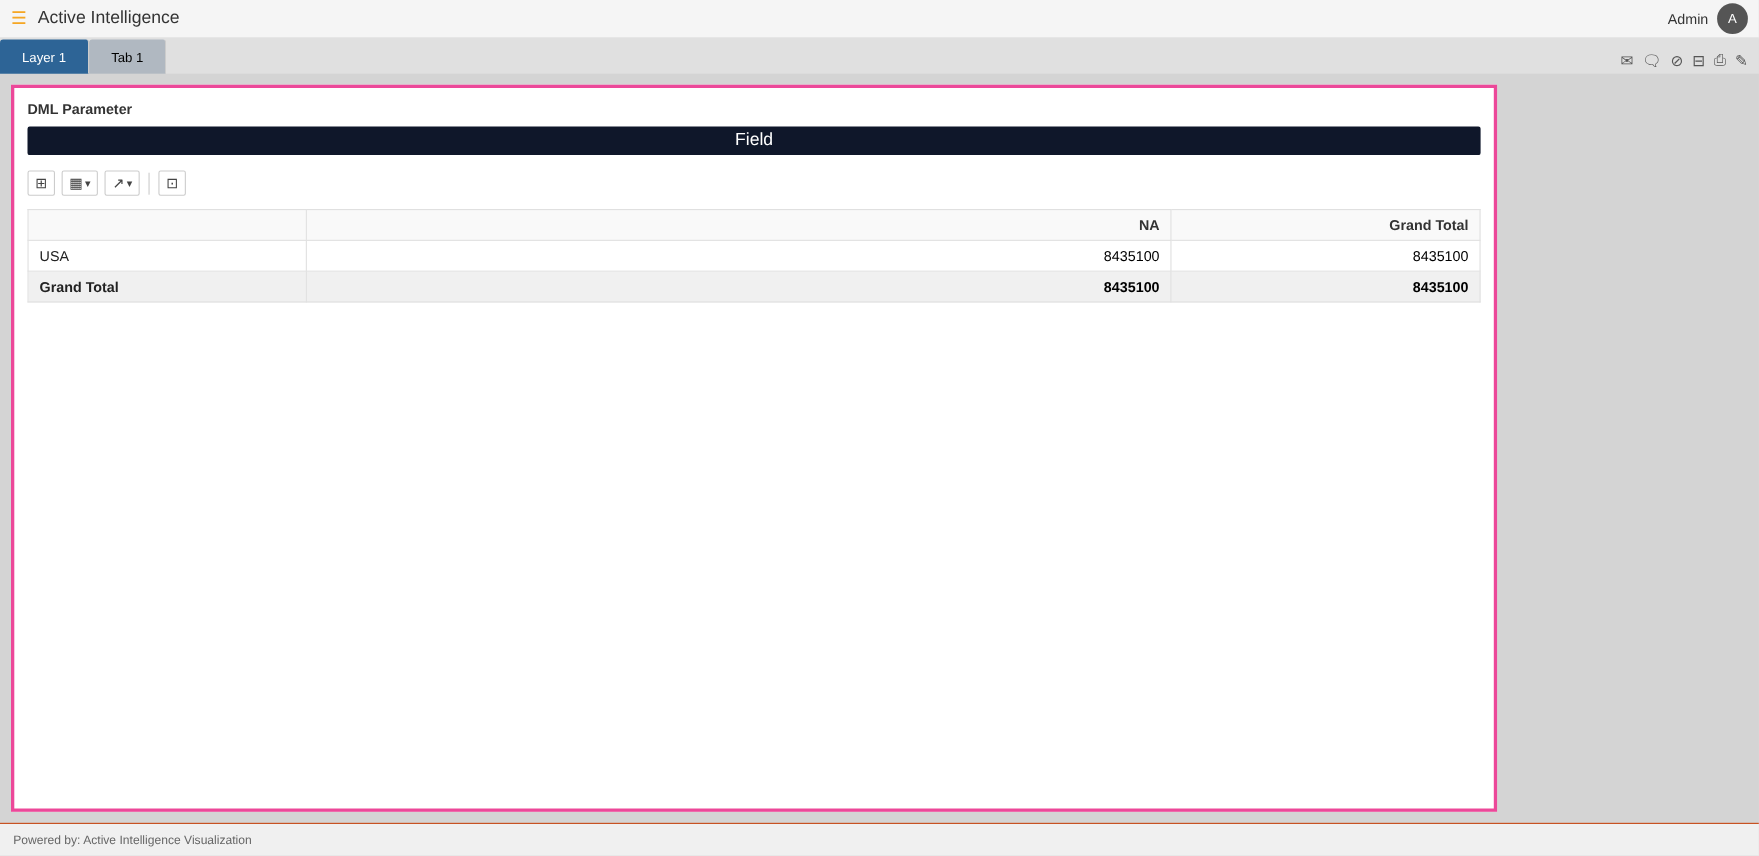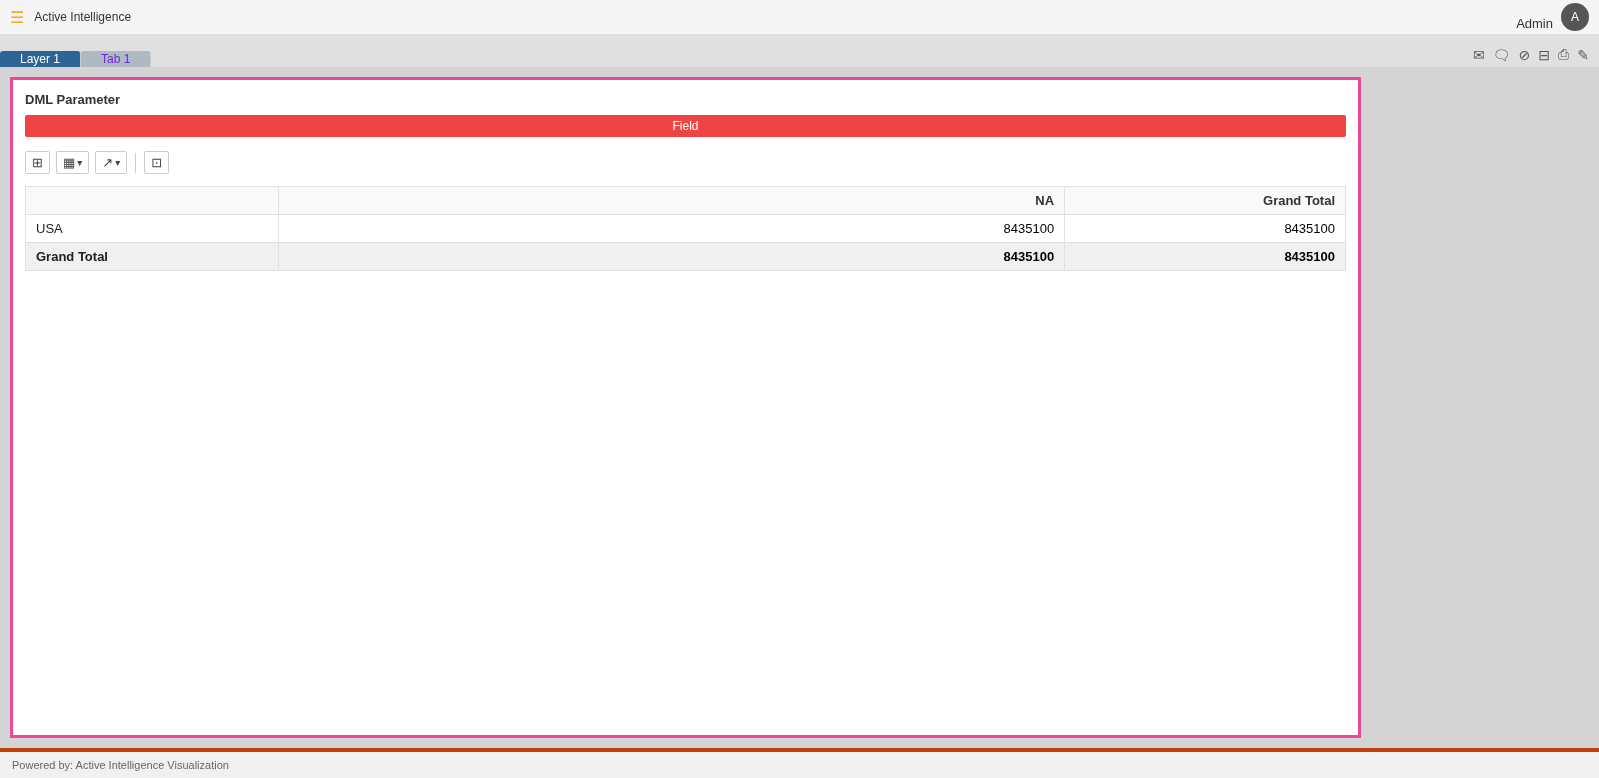--- a/index.html
+++ b/index.html
@@ -23,28 +23,28 @@
       padding: 0 10px;
       flex-shrink: 0;
     }
     .hamburger-icon {
       font-size: 16px;
       color: #f5a623;
       margin-right: 10px;
       cursor: pointer;
     }
     .app-title {
-      font-size: 12px;
+      font-size: 16px;
       font-weight: 500;
       color: #333;
       flex: 1;
     }
     .user-area {
       display: flex;
-      align-items: flex-end;
+      align-items: center;
       gap: 8px;
     }
     .user-name {
       font-size: 13px;
       color: #333;
     }
     .user-avatar {
       width: 28px;
       height: 28px;
       border-radius: 50%;
@@ -59,36 +59,36 @@
     
     .tab-bar {
       background: #e0e0e0;
       height: 32px;
       display: flex;
       align-items: flex-end;
       flex-shrink: 0;
       position: relative;
     }
     .tab {
-      height: 16px;
+      height: 31px;
       padding: 0 20px;
       display: flex;
       align-items: center;
       font-size: 12px;
       cursor: pointer;
       border-right: 1px solid #ccc;
     }
     .tab.active {
       background: #2d6496;
       color: white;
       border-radius: 3px 3px 0 0;
     }
     .tab.inactive {
       background: #b0b8c1;
-      color: #6d28d9;
+      color: #000000;
       border-radius: 3px 3px 0 0;
     }
 
     
     .toolbar-icons {
       position: absolute;
       right: 10px;
       bottom: 4px;
       display: flex;
       align-items: center;
@@ -122,25 +122,25 @@
     }
 
     .report-title {
       font-size: 13px;
       font-weight: 600;
       color: #333;
       margin-bottom: 8px;
     }
 
     .field-button {
-      background: #ef4444;
+      background: #0f172a;
       color: white;
       border: none;
       padding: 4px 14px;
-      font-size: 12px;
+      font-size: 16px;
       border-radius: 2px;
       cursor: pointer;
       margin-bottom: 10px;
     }
 
     
     .report-toolbar {
       display: flex;
       align-items: center;
       gap: 6px;
@@ -216,21 +216,21 @@
     
     .right-sidebar {
       width: 220px;
       background: #d4d4d4;
       flex-shrink: 0;
     }
 
     
     .footer {
       background: #f0f0f0;
-      border-top: 4px solid #c2410c;
+      border-top: 1px solid #c2410c;
       height: 30px;
       display: flex;
       align-items: center;
       padding: 0 12px;
       font-size: 11px;
       color: #666;
       flex-shrink: 0;
     }
   </style>
 </head>

